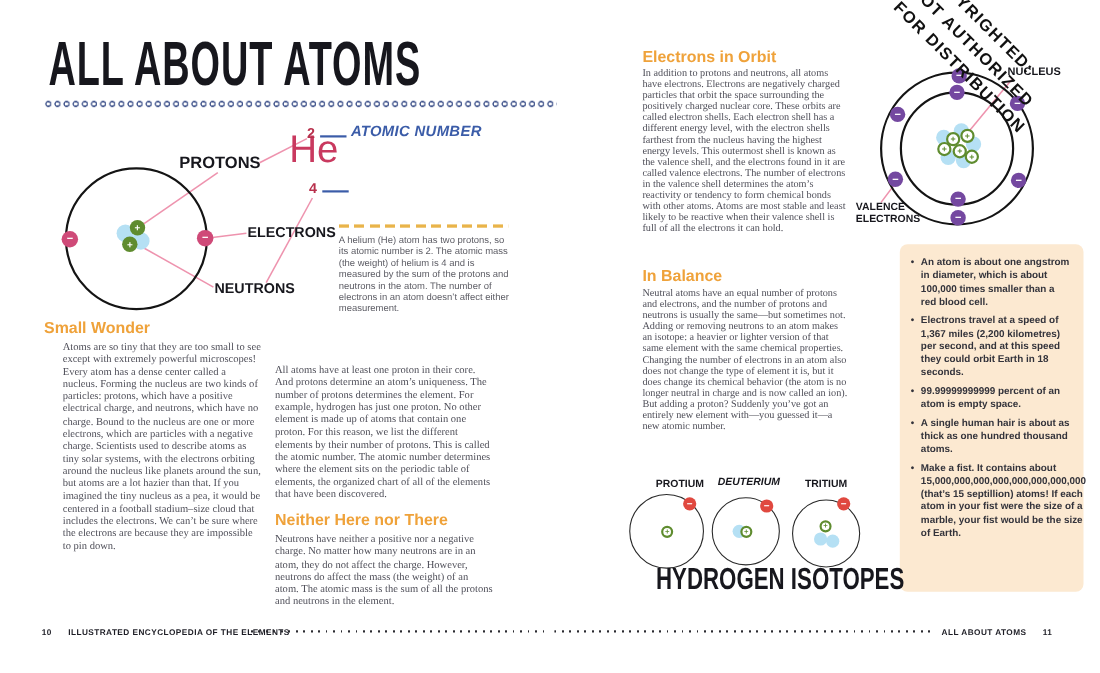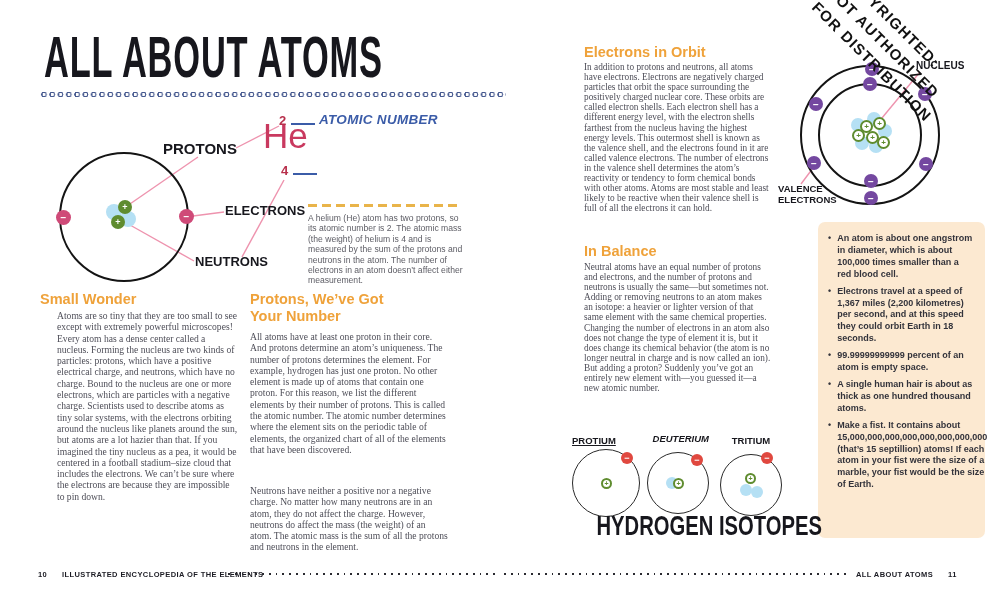--- a/index.html
+++ b/index.html
@@ -109,22 +109,22 @@
   <div class="abs hand-blue" style="left:319px;top:112px;font-size:13.5px;">ATOMIC NUMBER</div>
   <div class="abs" style="left:281px;top:163px;font-size:13px;font-weight:700;color:#b8304c;">4</div>
   <div class="abs" style="left:293px;top:173px;width:24px;height:2px;background:#3b5ca8;"></div>
 
   <div id="caption-dashes" class="abs"></div>
   <div id="he-caption" class="abs">A helium (He) atom has two protons, so its atomic number is 2. The atomic mass (the weight) of helium is 4 and is measured by the sum of the protons and neutrons in the atom. The number of electrons in an atom doesn’t affect either measurement.</div>
 
   <div class="abs h-orange" style="left:40px;top:291px;">Small Wonder</div>
   <div class="abs col-body" style="left:57px;top:310px;width:181px;">Atoms are so tiny that they are too small to see except with extremely powerful microscopes! Every atom has a dense center called a nucleus. Forming the nucleus are two kinds of particles: protons, which have a positive electrical charge, and neutrons, which have no charge. Bound to the nucleus are one or more electrons, which are particles with a negative charge. Scientists used to describe atoms as tiny solar systems, with the electrons orbiting around the nucleus like planets around the sun, but atoms are a lot hazier than that. If you imagined the tiny nucleus as a pea, it would be centered in a football stadium–size cloud that includes the electrons. We can’t be sure where the electrons are because they are impossible to pin down.</div>
 
-  <div class="abs h-orange" style="left:250px;top:291px;width:150px;">Protons, We’ve Got Your Number</div>
   <div class="abs col-body" style="left:250px;top:331px;width:199px;">All atoms have at least one proton in their core. And protons determine an atom’s uniqueness. The number of protons determines the element. For example, hydrogen has just one proton. No other element is made up of atoms that contain one proton. For this reason, we list the different elements by their number of protons. This is called the atomic number. The atomic number determines where the element sits on the periodic table of elements, the organized chart of all of the elements that have been discovered.</div>
+  <div class="abs h-orange" style="left:250px;top:465px;">Neither Here nor There</div>
   <div class="abs col-body" style="left:250px;top:485px;width:199px;">Neutrons have neither a positive nor a negative charge. No matter how many neutrons are in an atom, they do not affect the charge. However, neutrons do affect the mass (the weight) of an atom. The atomic mass is the sum of all the protons and neutrons in the element.</div>
 
   <div class="abs h-orange" style="left:584px;top:44px;">Electrons in Orbit</div>
   <div class="abs col-body-r" style="left:584px;top:62px;width:188px;">In addition to protons and neutrons, all atoms have electrons. Electrons are negatively charged particles that orbit the space surrounding the positively charged nuclear core. These orbits are called electron shells. Each electron shell has a different energy level, with the electron shells farthest from the nucleus having the highest energy levels. This outermost shell is known as the valence shell, and the electrons found in it are called valence electrons. The number of electrons in the valence shell determines the atom’s reactivity or tendency to form chemical bonds with other atoms. Atoms are most stable and least likely to be reactive when their valence shell is full of all the electrons it can hold.</div>
   <div class="abs h-orange" style="left:584px;top:243px;">In Balance</div>
   <div class="abs col-body-r" style="left:584px;top:262px;width:188px;">Neutral atoms have an equal number of protons and electrons, and the number of protons and neutrons is usually the same—but sometimes not. Adding or removing neutrons to an atom makes an isotope: a heavier or lighter version of that same element with the same chemical properties. Changing the number of electrons in an atom also does not change the type of element it is, but it does change its chemical behavior (the atom is no longer neutral in charge and is now called an ion). But adding a proton? Suddenly you’ve got an entirely new element with—you guessed it—a new atomic number.</div>
 
   <div class="abs ring" style="left:800px;top:65px;width:140px;height:140px;border:2px solid #141414;"></div>
   <div class="abs ring" style="left:818px;top:83px;width:104px;height:104px;border:2px solid #141414;"></div>
 
@@ -202,21 +202,21 @@
           <span class="bullet">•</span>
           <span>A single human hair is about as thick as one hundred thousand atoms.</span>
         </li>
       <li>
           <span class="bullet">•</span>
           <span>Make a fist. It contains about 15,000,000,000,000,000,000,000,000 (that’s 15 septillion) atoms! If each atom in your fist were the size of a marble, your fist would be the size of Earth.</span>
         </li>
     </ul>
   </div>
 
-  <div class="abs hand" style="left:572px;top:435px;width:68px;text-align:left;font-size:9.5px;text-decoration:underline;">PROTIUM</div>
+  <div class="abs hand" style="left:572px;top:435px;width:68px;text-align:right;font-size:9.5px;">PROTIUM</div>
   <div class="abs hand" style="left:647px;top:433px;width:62px;text-align:right;font-size:9.5px;font-style:italic;">DEUTERIUM</div>
   <div class="abs hand" style="left:720px;top:435px;width:62px;text-align:center;font-size:9.5px;">TRITIUM</div>
 
   <div class="abs ring" style="left:572px;top:449px;width:68px;height:68px;border:1.6px solid #2a2a2a;"></div>
   <div class="abs ring" style="left:647px;top:452px;width:62px;height:62px;border:1.6px solid #2a2a2a;"></div>
   <div class="abs ring" style="left:720px;top:454px;width:62px;height:62px;border:1.6px solid #2a2a2a;"></div>
 
   <div class="abs particle p-red" style="left:621px;top:452px;width:12px;height:12px;font-size:9px;">
       <span>−</span>
     </div>

